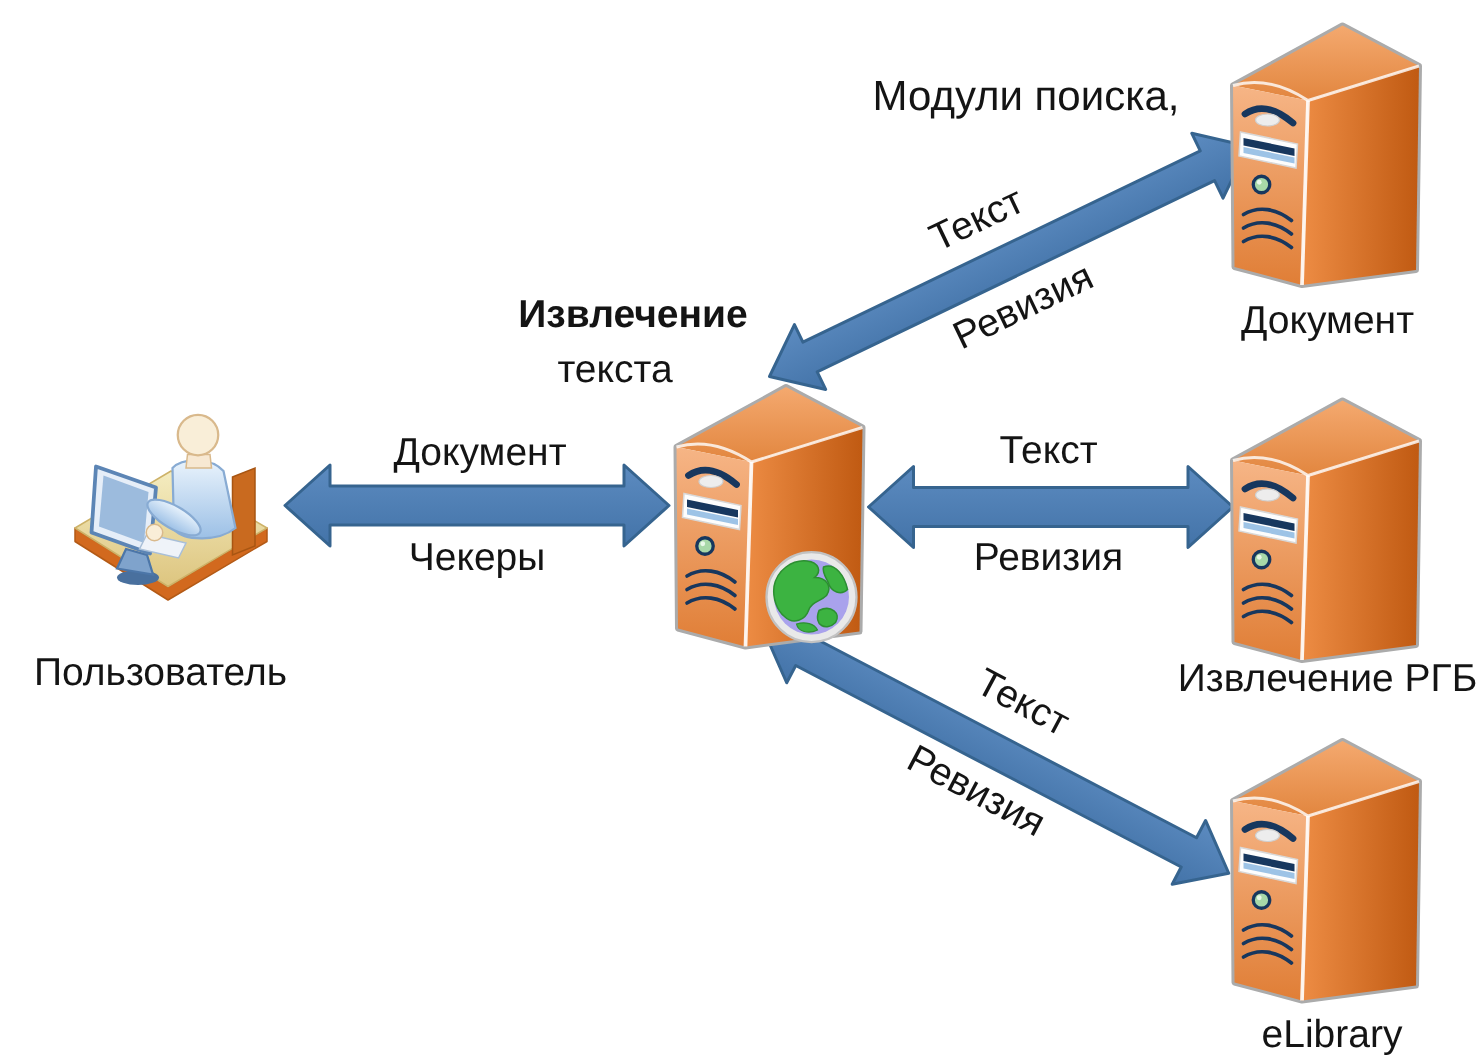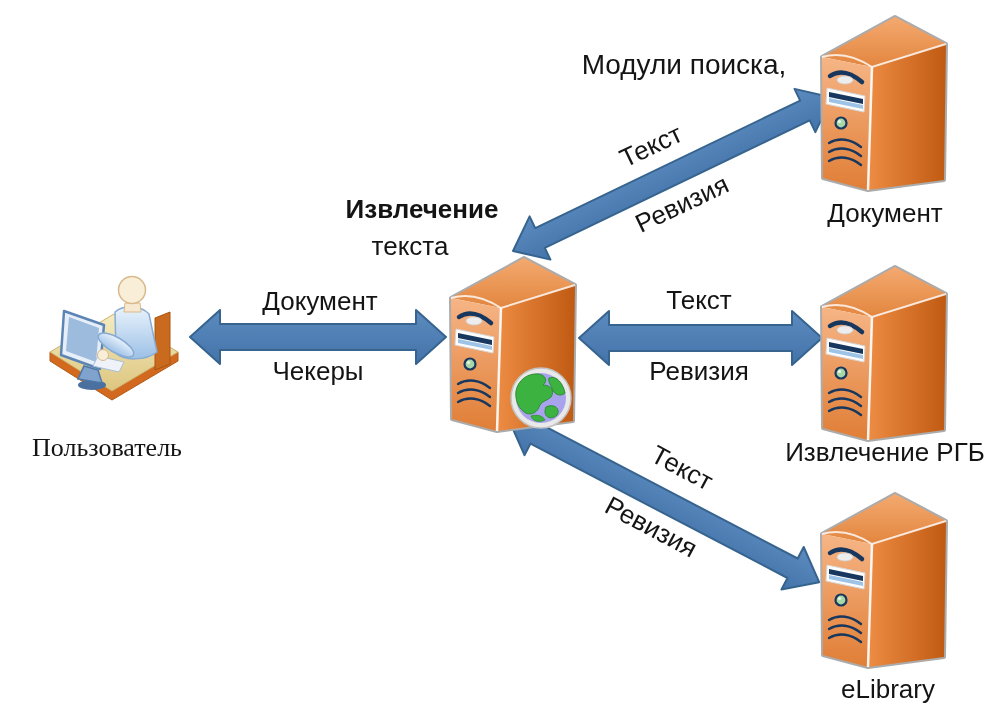--- a/index.html
+++ b/index.html
@@ -120,21 +120,21 @@
     </g>
     <circle cx="103" cy="355" r="5.5" fill="#f9eed8" stroke="#d9b98c" stroke-width="1"></circle>
   </g>
 </svg>
 
 <div class="label title" style="left:684px;top:29px;margin-top:36px;">Модули поиска,</div>
 
 <div class="label" style="left:422px;top:209px;font-weight:bold;">Извлечение</div>
 <div class="label" style="left:410px;top:246px;text-align:center;">текста</div>
 
-<div class="label" style="left:107px;top:448px;font-family:Liberation Serif, serif;">Пользователь</div>
+<div class="label" style="left:107px;top:448px;">Пользователь</div>
 <div class="label" style="left:885px;top:213px;">Документ</div>
 <div class="label" style="left:885px;top:452px;">Извлечение РГБ</div>
 <div class="label" style="left:888px;top:689px;">eLibrary</div>
 
 <div class="label" style="left:320px;top:301px;">Документ</div>
 <div class="label" style="left:318px;top:371px;">Чекеры</div>
 
 <div class="label" style="left:699px;top:300px;">Текст</div>
 <div class="label" style="left:699px;top:371px;">Ревизия</div>
 

